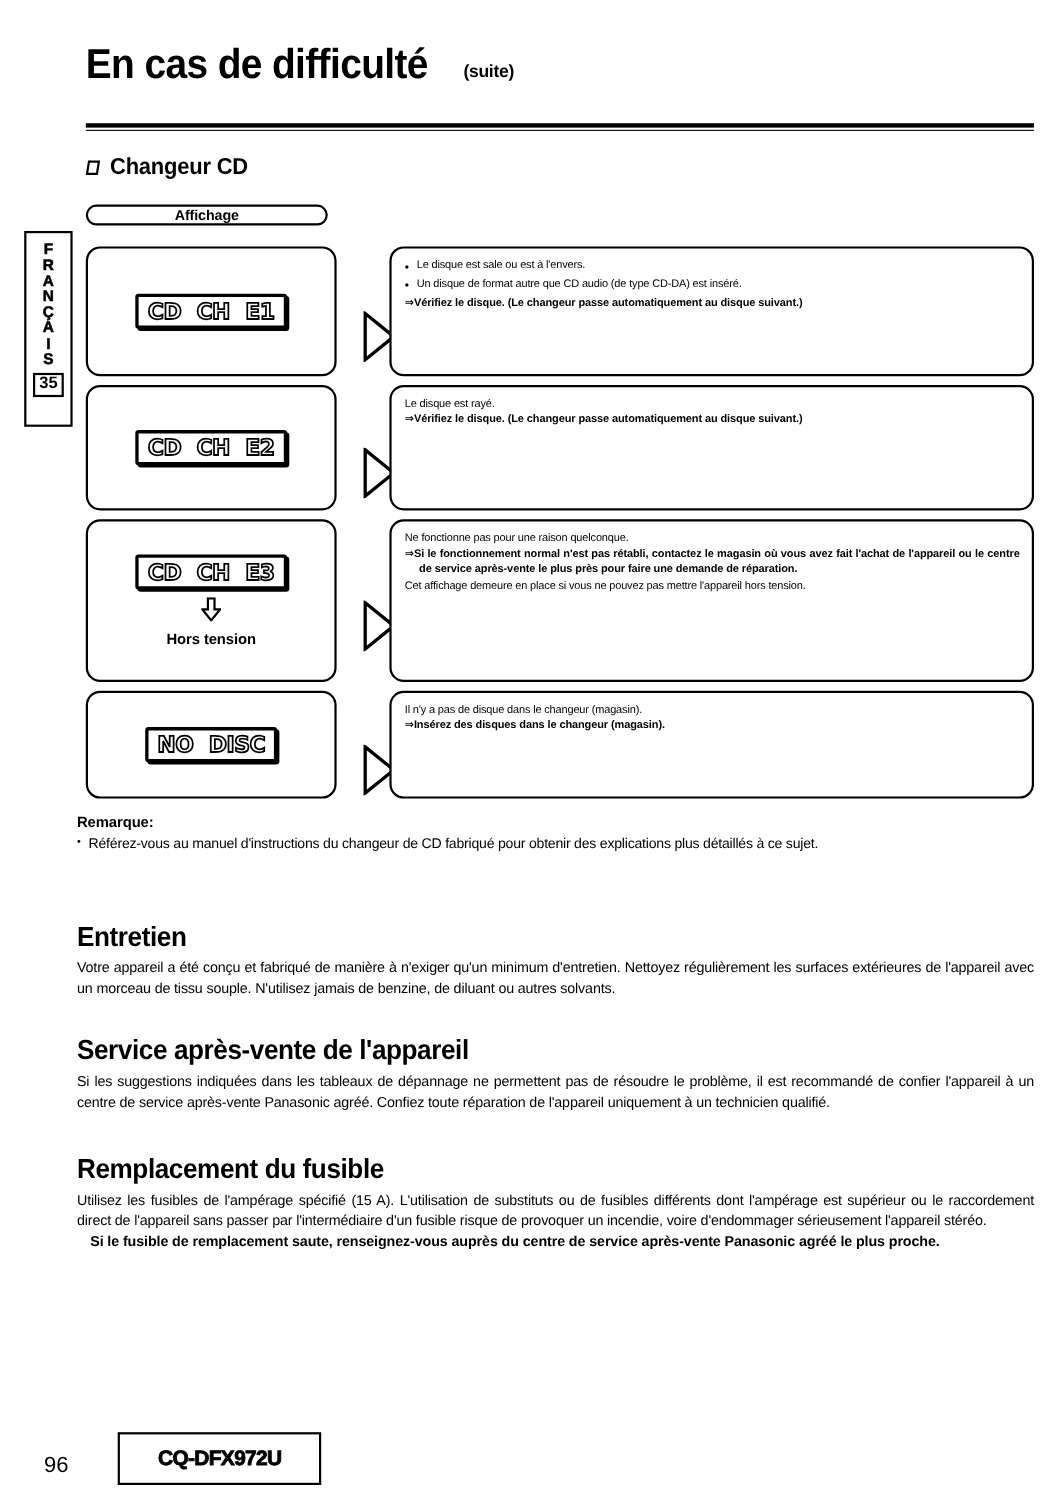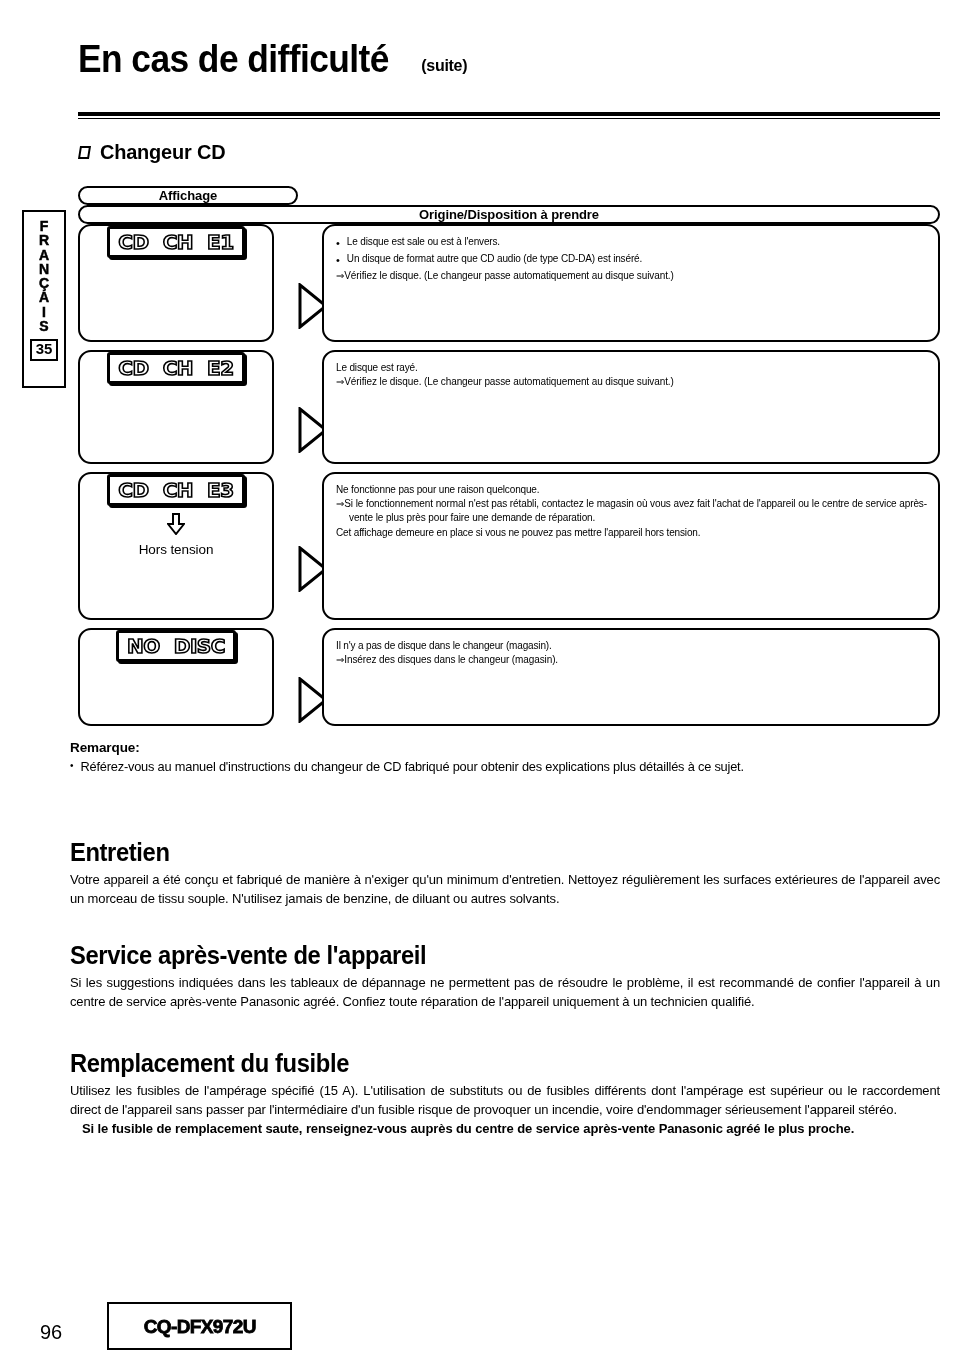--- a/index.html
+++ b/index.html
@@ -61,22 +61,22 @@
   }
   .hdr-gap{width:48px;}
   .hdr-right{
     flex:1;border:2.5px solid #000;border-radius:11px;box-sizing:border-box;
     display:flex;align-items:center;justify-content:center;
     font-size:13px;font-weight:bold;letter-spacing:-0.1px;
   }
 
   .row{display:flex;margin-top:8px;position:relative;}
   .cell-left{
-    width:196px;border:2.5px solid #000;border-radius:13px;box-sizing:border-box;
-    display:flex;flex-direction:column;align-items:center;
+    width:228px;border:2.5px solid #000;border-radius:13px;box-sizing:border-box;
+    display:flex;flex-direction:column;align-items:center;justify-content:center;
     background:#fff;
   }
   .arrow-col{
     width:48px;display:flex;align-items:center;justify-content:center;
   }
   .tri{width:0;height:0;}
   .tri svg{display:block;}
   .cell-right{
     flex:1;border:2.5px solid #000;border-radius:13px;box-sizing:border-box;
     background:#fff;padding:9px 11px 9px 12px;
@@ -97,25 +97,25 @@
   .lcd-seg{
     display:inline-block;
     -webkit-text-stroke:1.6px #000;
     color:#fff;
     letter-spacing:-0.5px;
     padding:0 1px;
   }
   .lcd-space{display:inline-block;width:12px;}
 
   .down-arrow{margin-top:7px;}
-  .hors{font-size:13.5px;font-weight:normal;margin-top:3px;letter-spacing:-0.1px;}
+  .hors{font-size:13.5px;font-weight:bold;margin-top:3px;letter-spacing:-0.1px;}
 
   
   .bt{font-size:10px;line-height:1.42;letter-spacing:-0.15px;}
-  .bt.bold{font-weight:normal;letter-spacing:-0.1px;}
+  .bt.bold{font-weight:bold;letter-spacing:-0.1px;}
   .bullet-li{display:flex;gap:7px;align-items:flex-start;}
   .bullet-dot{font-size:11px;line-height:1.55;}
   .hang{padding-left:13px;text-indent:-13px;}
   .just{text-align:justify;}
 
   
   .remarque{position:absolute;left:70px;top:740px;width:870px;}
   .remarque-title{font-size:13.5px;font-weight:bold;letter-spacing:-0.1px;}
   .remarque-item{display:flex;gap:7px;align-items:flex-start;margin-top:3px;}
   .remarque-item .bullet-dot{font-size:10px;line-height:1.6;}
@@ -175,21 +175,20 @@
         <span>I</span>
         <span>S</span>
       </div>
     <div class="lang-num">35</div>
   </div>
 
   <div class="tbl">
     <div class="hdr-row">
       <div class="hdr-left">Affichage</div>
       <div class="hdr-gap"></div>
-      <div class="hdr-right">Origine/Disposition à prendre</div>
     </div>
     <div id="rows-host">
         <div class="row" style="height: 118px;">
           <div class="cell-left">
             <span class="lcd">
               <span class="lcd-inner">
                 <span class="lcd-seg">CD</span>
                 <span class="lcd-space"></span>
                 <span class="lcd-seg">CH</span>
                 <span class="lcd-space"></span>

